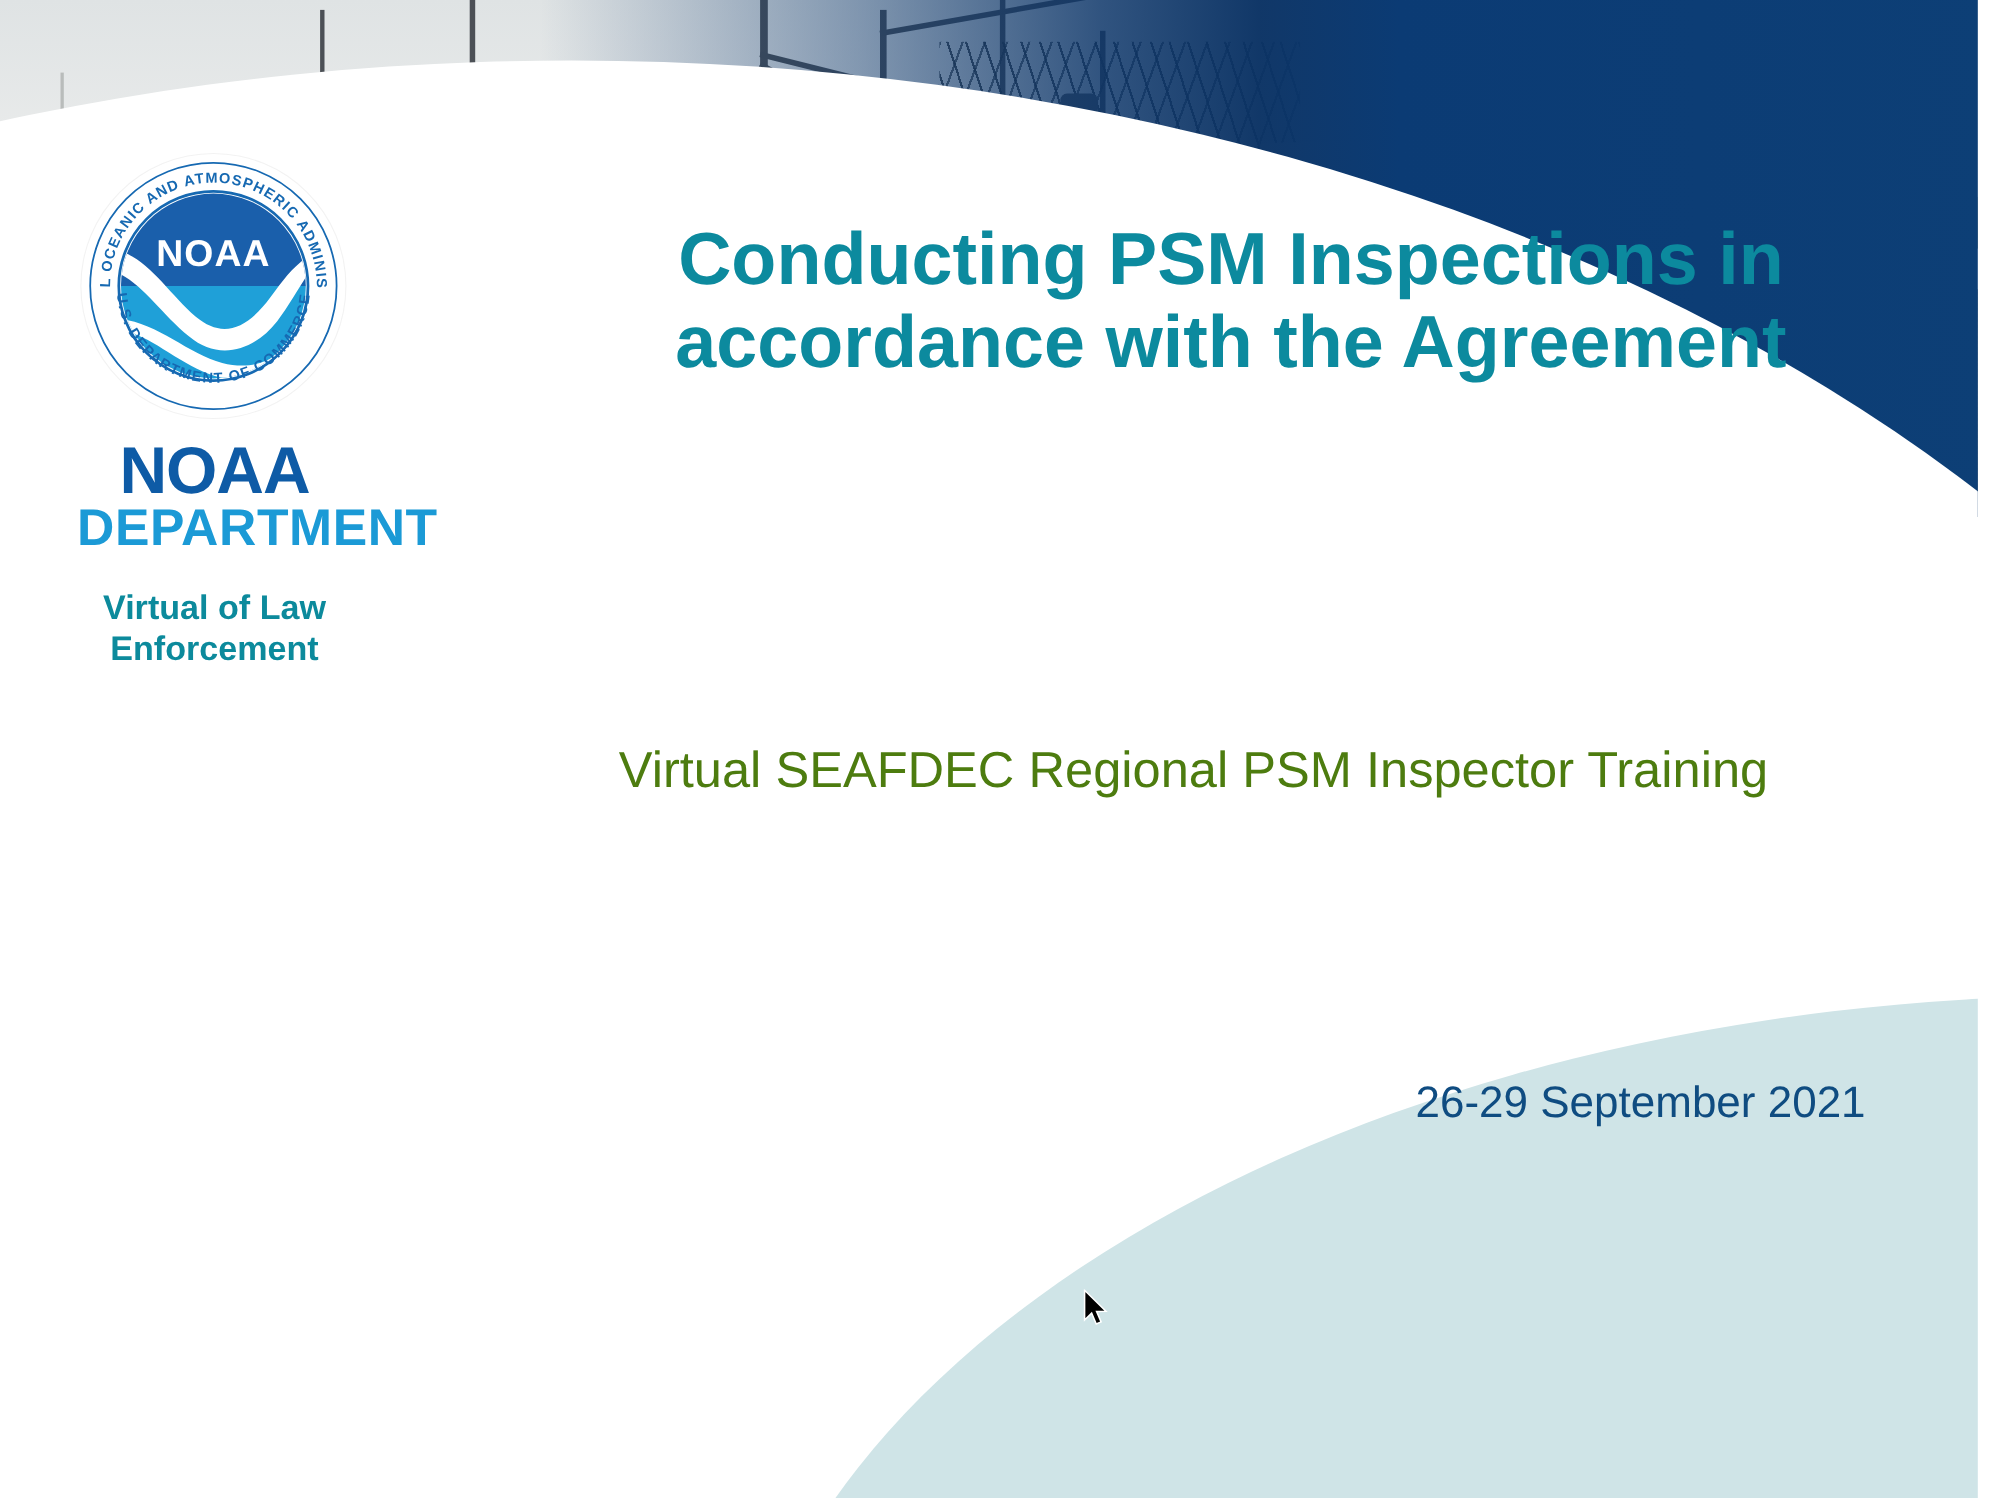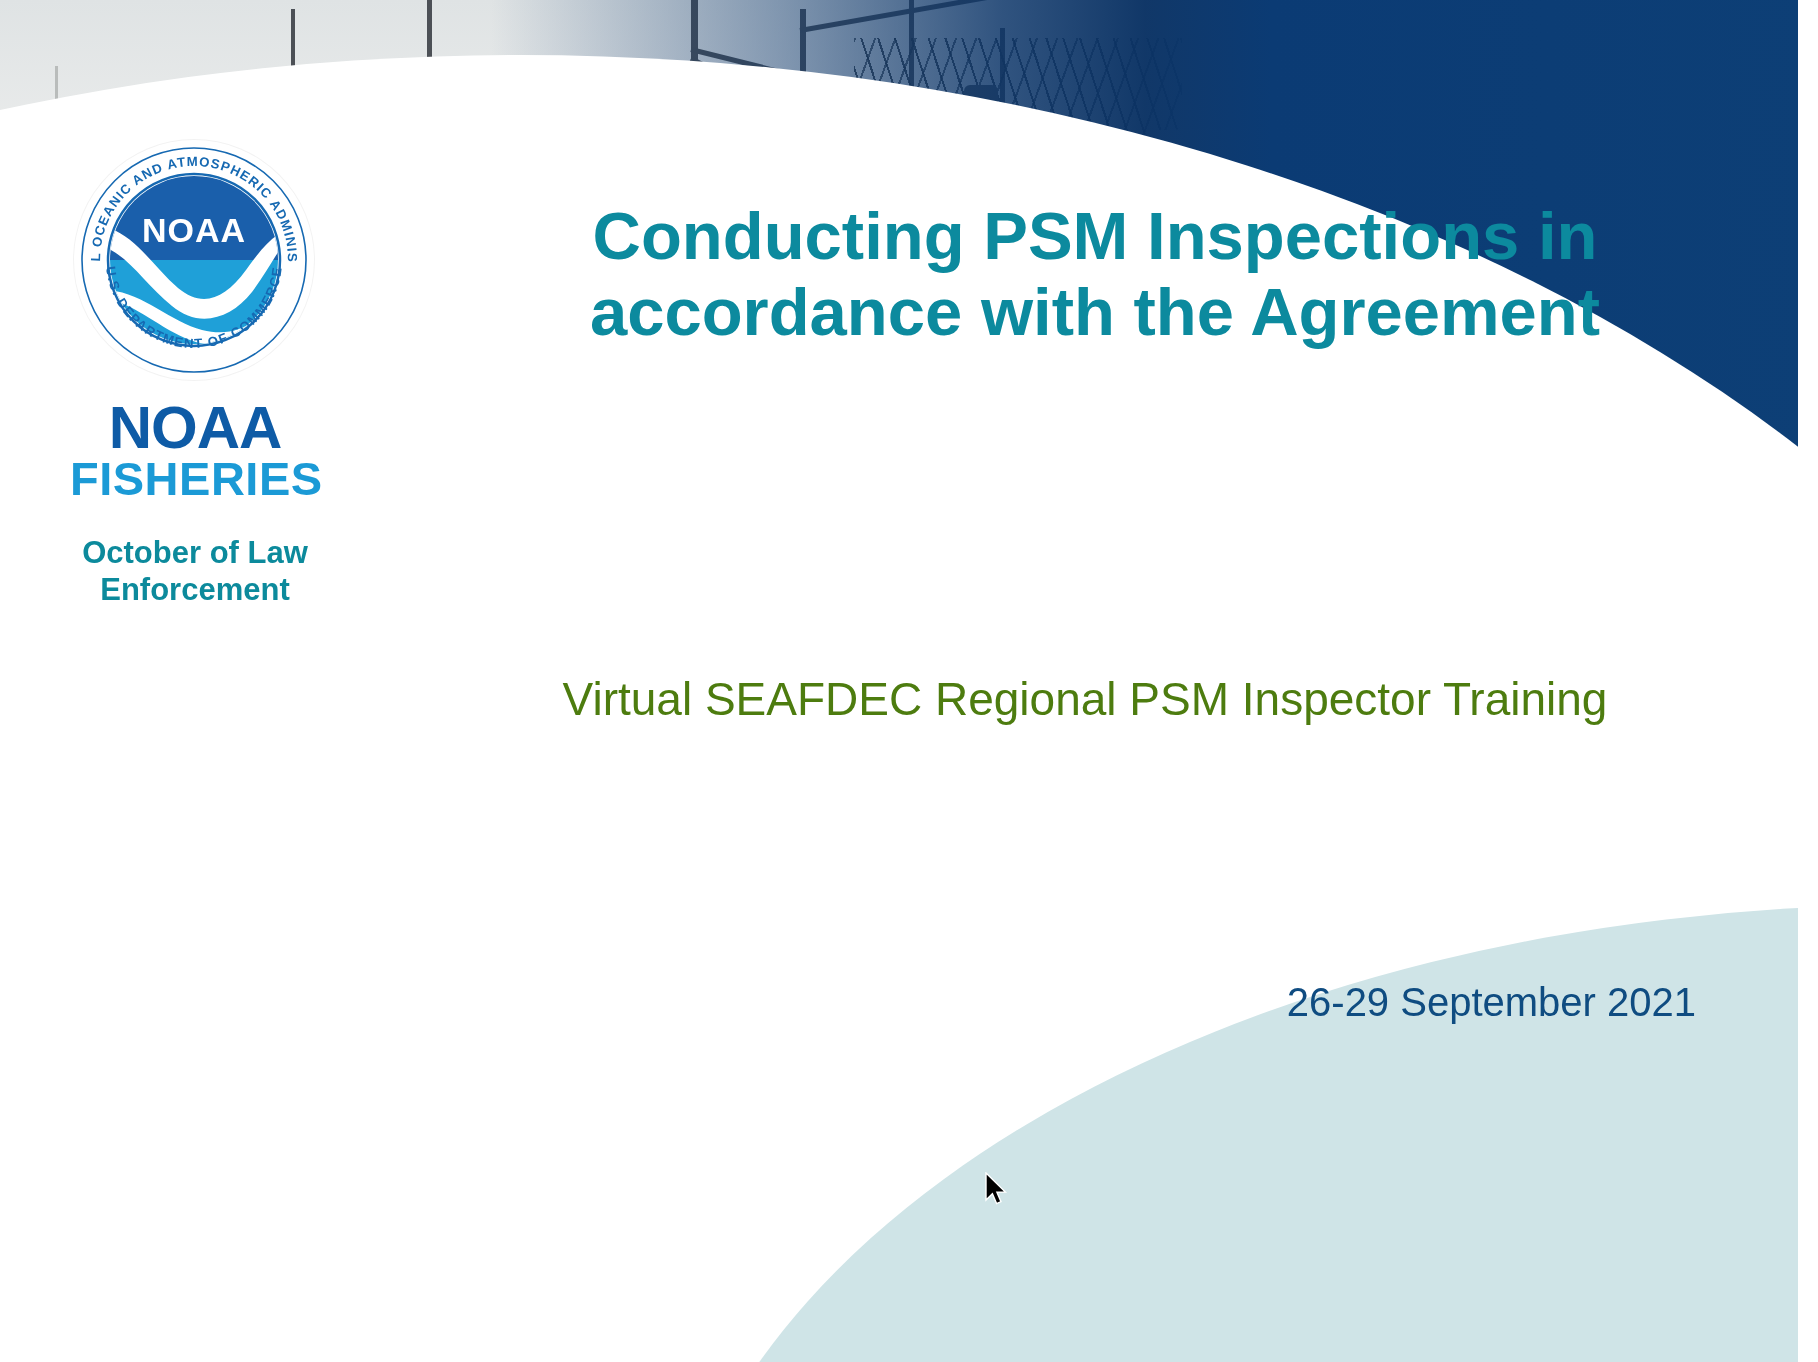--- a/index.html
+++ b/index.html
@@ -226,21 +226,21 @@
     letter-spacing:.5px; font-family:"Liberation Sans",sans-serif; margin-top:2px;
   }
   .ole{
     position:absolute; left:60px; top:535px; width:270px;
     text-align:center; color:#0c8a9c;
     font-size:31px; font-weight:bold; line-height:1.18;
   }
 
   
   .title{
-    position:absolute; left:450px; top:198px; width:1290px;
+    position:absolute; left:474px; top:198px; width:1290px;
     z-index:20;
     color:#0c8a9e;
     font-size:67px; font-weight:bold; line-height:1.13;
     text-align:center;
     font-family:"Liberation Sans",sans-serif;
   }
   .subtitle{
     position:absolute; left:420px; top:672px; width:1330px;
     z-index:20;
     color:#4d7c0f;
@@ -365,24 +365,24 @@
           <textPath href="#arcTop" startOffset="50%" text-anchor="middle">NATIONAL OCEANIC AND ATMOSPHERIC ADMINISTRATION</textPath>
         </text>
         <text font-family="Liberation Sans, sans-serif" font-size="13.2" font-weight="bold" fill="#1669b2" letter-spacing="1.4">
           <textPath href="#arcBot" startOffset="50%" text-anchor="middle">U.S. DEPARTMENT OF COMMERCE</textPath>
         </text>
       </svg>
     </div>
 
     <div class="noaa-word">
       <span class="n1w">NOAA</span>
-      <span class="n2w">FISHERIES</span>
+      <span class="n2w">DEPARTMENT</span>
     </div>
 
-    <div class="ole">October of Law Enforcement</div>
+    <div class="ole">Virtual of Law Enforcement</div>
   </div>
 
   <div class="title">Conducting PSM Inspections in accordance with the Agreement</div>
   <div class="subtitle">Virtual SEAFDEC Regional PSM Inspector Training</div>
   <div class="date">26-29 September 2021</div>
 
   <svg class="cursor" width="26" height="38" viewBox="0 0 26 38">
     <path d="M2,1 L2,28 L8.4,21.8 L12.6,31.6 L17.0,29.7 L12.9,20.2 L21.4,20.0 Z" fill="#000000" stroke="#ffffff" stroke-width="1.4"></path>
   </svg>
 

